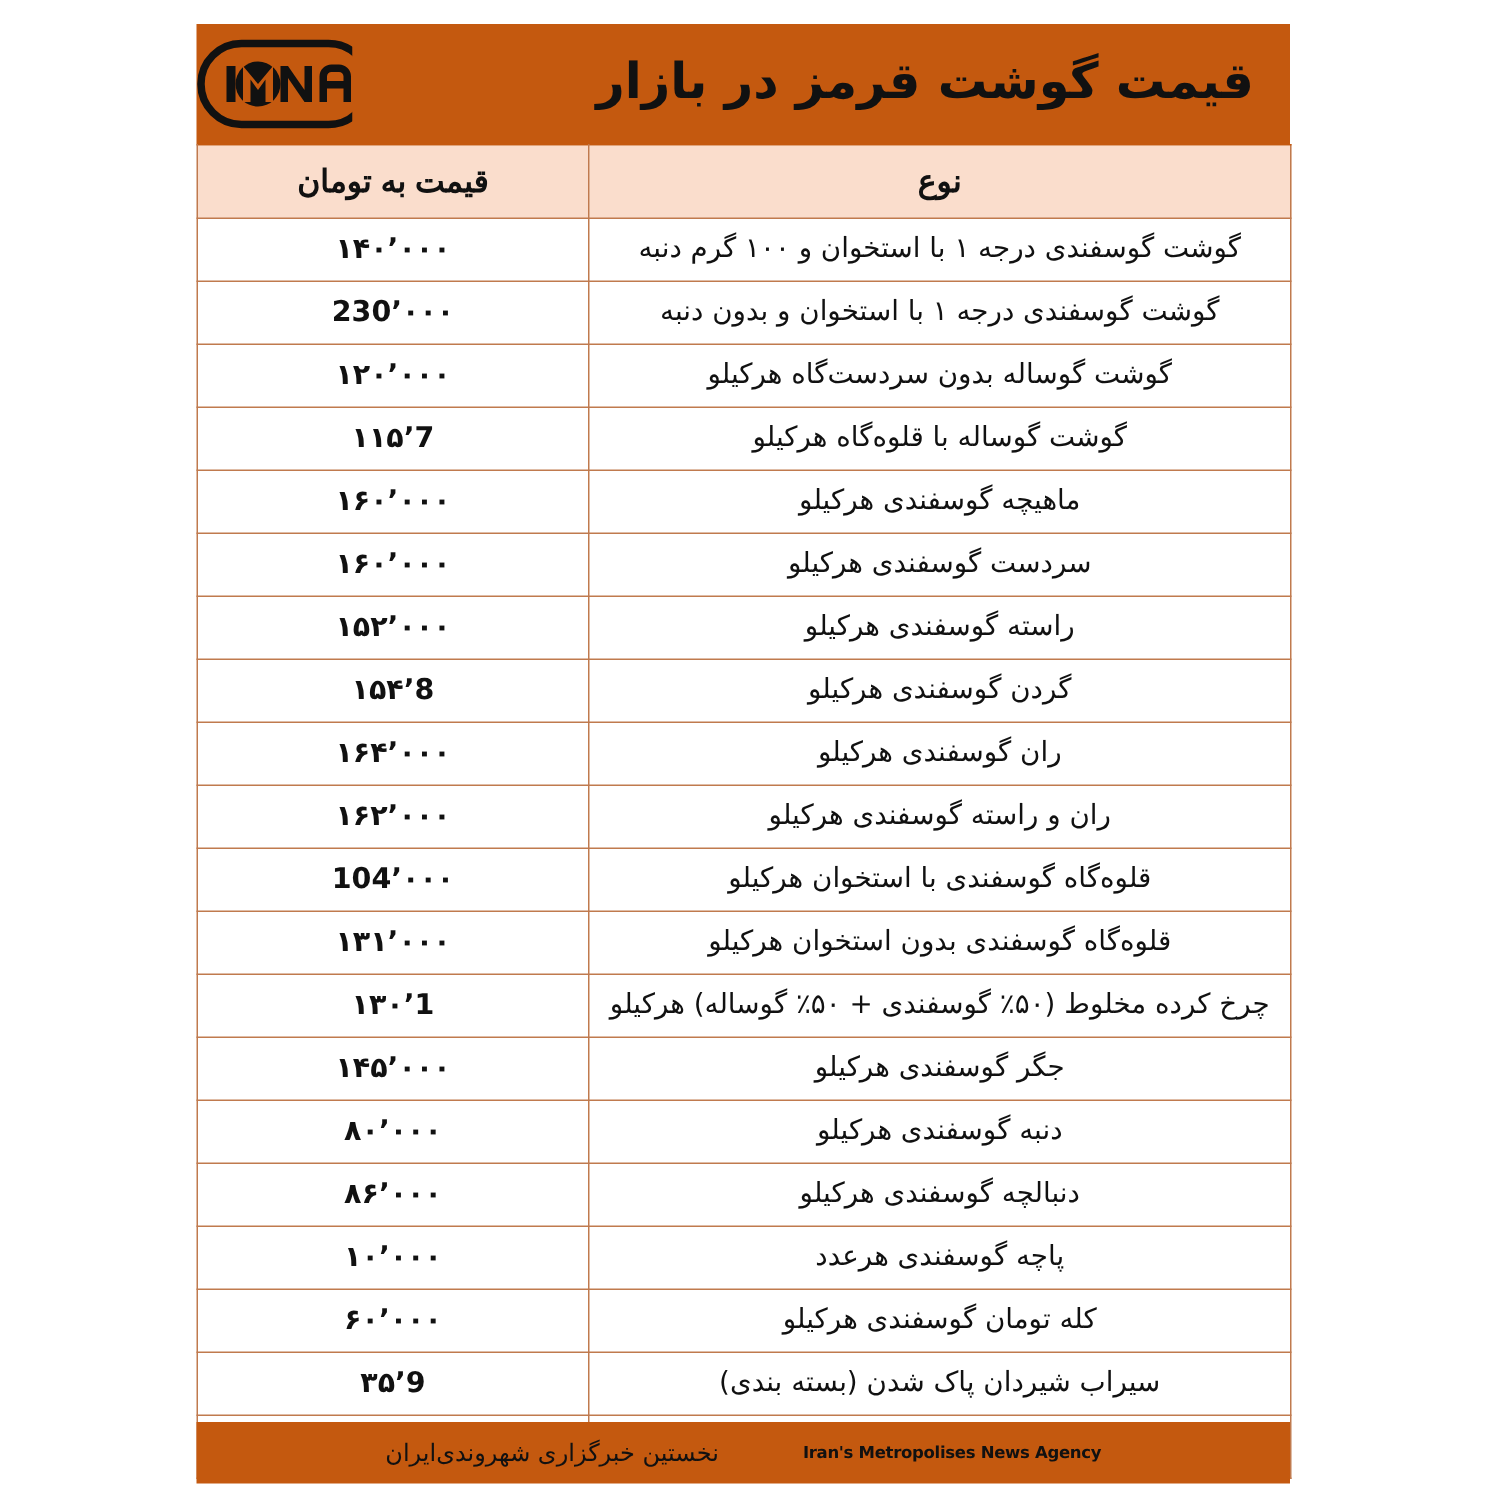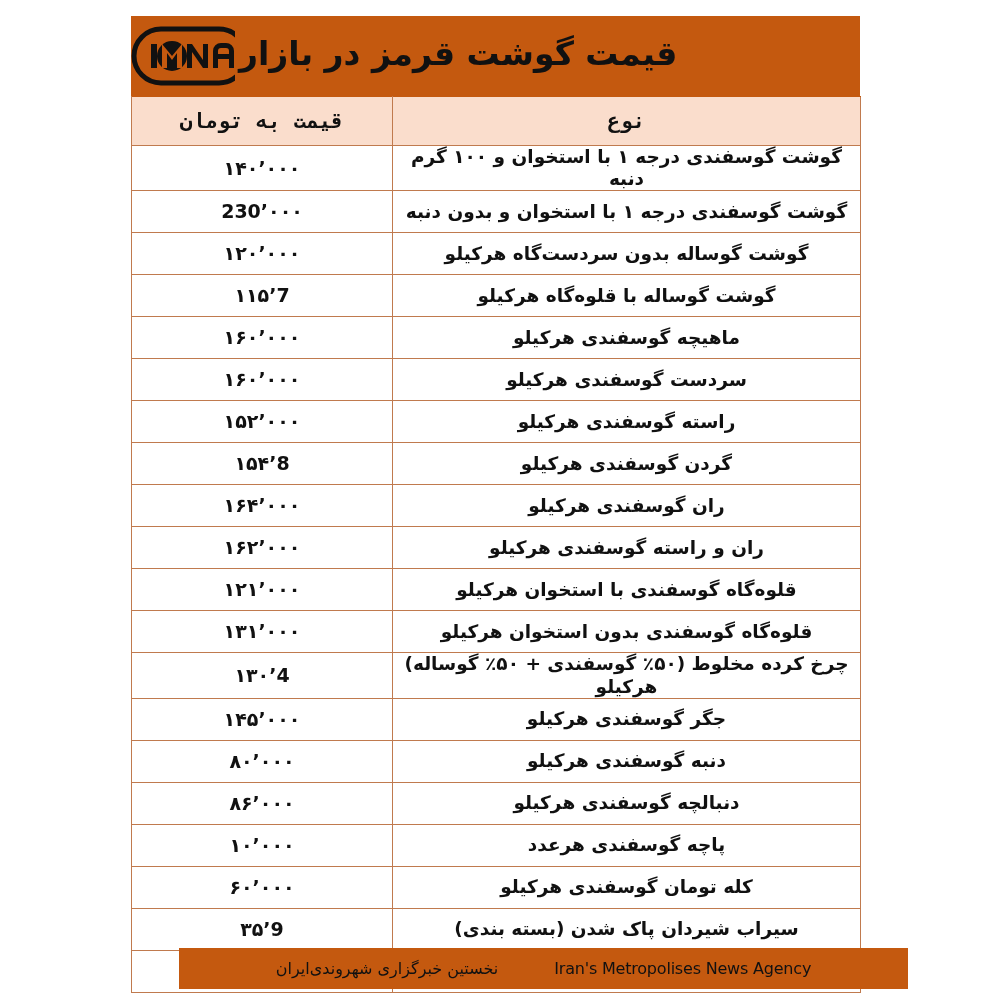--- a/index.html
+++ b/index.html
@@ -41,21 +41,21 @@
     width: 104px;
     height: 62px;
     margin-right: 4px;
     position: relative;
     overflow: hidden;
   }
   .banner-logo svg { display: block; }
 
   .banner-title {
     flex: 1 1 auto;
-    text-align: left;
+    text-align: right;
     color: #111111;
     font-family: "DejaVu Sans", "Liberation Sans", sans-serif;
     font-weight: bold;
     font-size: 33px;
     line-height: 1.25;
     letter-spacing: -0.5px;
     padding-right: 24px;
     padding-bottom: 4px;
     white-space: nowrap;
     direction: rtl;
@@ -80,33 +80,33 @@
     border: 1px solid #C07A4E;
     padding: 0;
     text-align: center;
     vertical-align: middle;
     color: #111111;
   }
 
   .price-table thead th {
     background: #FADDCC;
     height: 48px;
-    font-family: Liberation Mono, monospace;
+    font-family: Liberation Sans, sans-serif;
     font-weight: bold;
     font-size: 21px;
     border-top: 1px solid #C4590F;
     border-bottom: 1px solid #C07A4E;
   }
 
   .price-table tbody td {
     background: #ffffff;
     height: 41px;
     font-family: "DejaVu Sans", "Liberation Sans", sans-serif;
     font-size: 18.5px;
-    font-weight: bold;
+    font-weight: normal;
     line-height: 1.2;
   }
 
   .price-table tbody td.cell-price {
     font-weight: bold;
     font-size: 19px;
     letter-spacing: 0.5px;
   }
 
   .price-table tbody tr:last-child td {
@@ -120,37 +120,36 @@
     top: 948px;
     width: 729px;
     height: 41px;
     background: #C4590F;
     display: flex;
     flex-direction: row-reverse;
     align-items: center;
     justify-content: center;
     gap: 56px;
     overflow: hidden;
-    margin-left: 48px;
   }
 
   .footer-fa {
     color: #111111;
     font-family: "DejaVu Sans", "Liberation Sans", sans-serif;
     font-size: 16px;
     font-weight: normal;
     direction: rtl;
     white-space: nowrap;
   }
 
   .footer-en {
     color: #111111;
     font-family: "DejaVu Sans", "Liberation Sans", sans-serif;
-    font-size: 16px;
-    font-weight: normal;
+    font-size: 11px;
+    font-weight: bold;
     direction: ltr;
     white-space: nowrap;
     letter-spacing: -0.2px;
   }
 </style>
 </head>
 <body>
 
 <div id="page">
 
@@ -224,29 +223,29 @@
         <tr>
           <td class="cell-type">ران گوسفندی هرکیلو</td>
           <td class="cell-price">۱۶۴٬۰۰۰</td>
         </tr>
         <tr>
           <td class="cell-type">ران و راسته گوسفندی هرکیلو</td>
           <td class="cell-price">۱۶۲٬۰۰۰</td>
         </tr>
         <tr>
           <td class="cell-type">قلوه‌گاه گوسفندی با استخوان هرکیلو</td>
-          <td class="cell-price">۱۲۱٬۰۰۰</td>
+          <td class="cell-price">104٬۰۰۰</td>
         </tr>
         <tr>
           <td class="cell-type">قلوه‌گاه گوسفندی بدون استخوان هرکیلو</td>
           <td class="cell-price">۱۳۱٬۰۰۰</td>
         </tr>
         <tr>
           <td class="cell-type">چرخ کرده مخلوط (۵۰٪ گوسفندی + ۵۰٪ گوساله) هرکیلو</td>
-          <td class="cell-price">۱۳۰٬4</td>
+          <td class="cell-price">۱۳۰٬1</td>
         </tr>
         <tr>
           <td class="cell-type">جگر گوسفندی هرکیلو</td>
           <td class="cell-price">۱۴۵٬۰۰۰</td>
         </tr>
         <tr>
           <td class="cell-type">دنبه گوسفندی هرکیلو</td>
           <td class="cell-price">۸۰٬۰۰۰</td>
         </tr>
         <tr>

